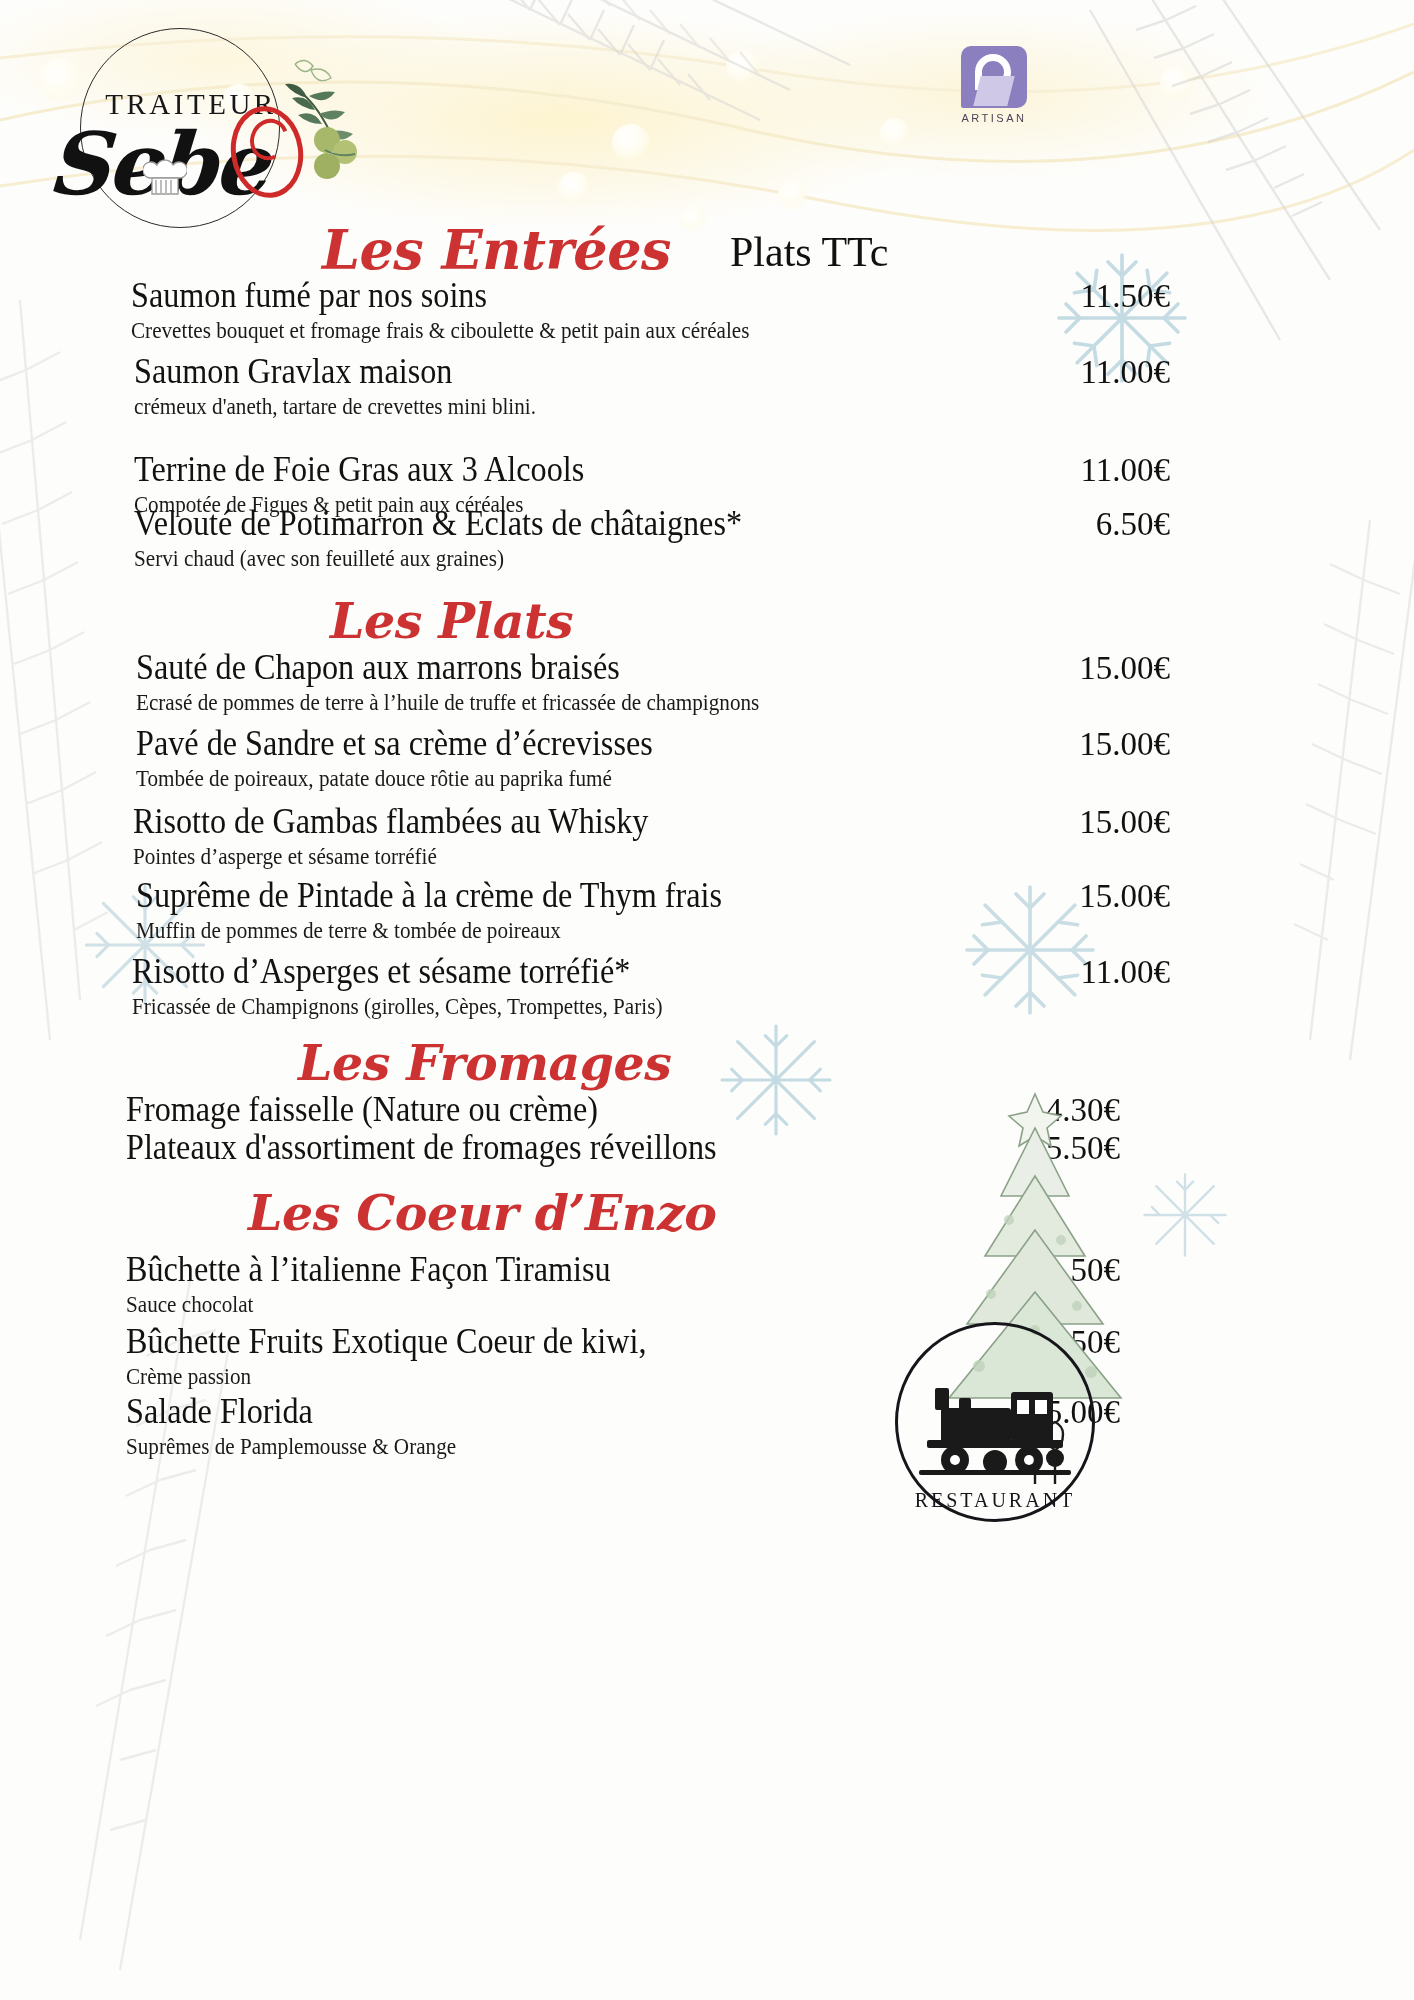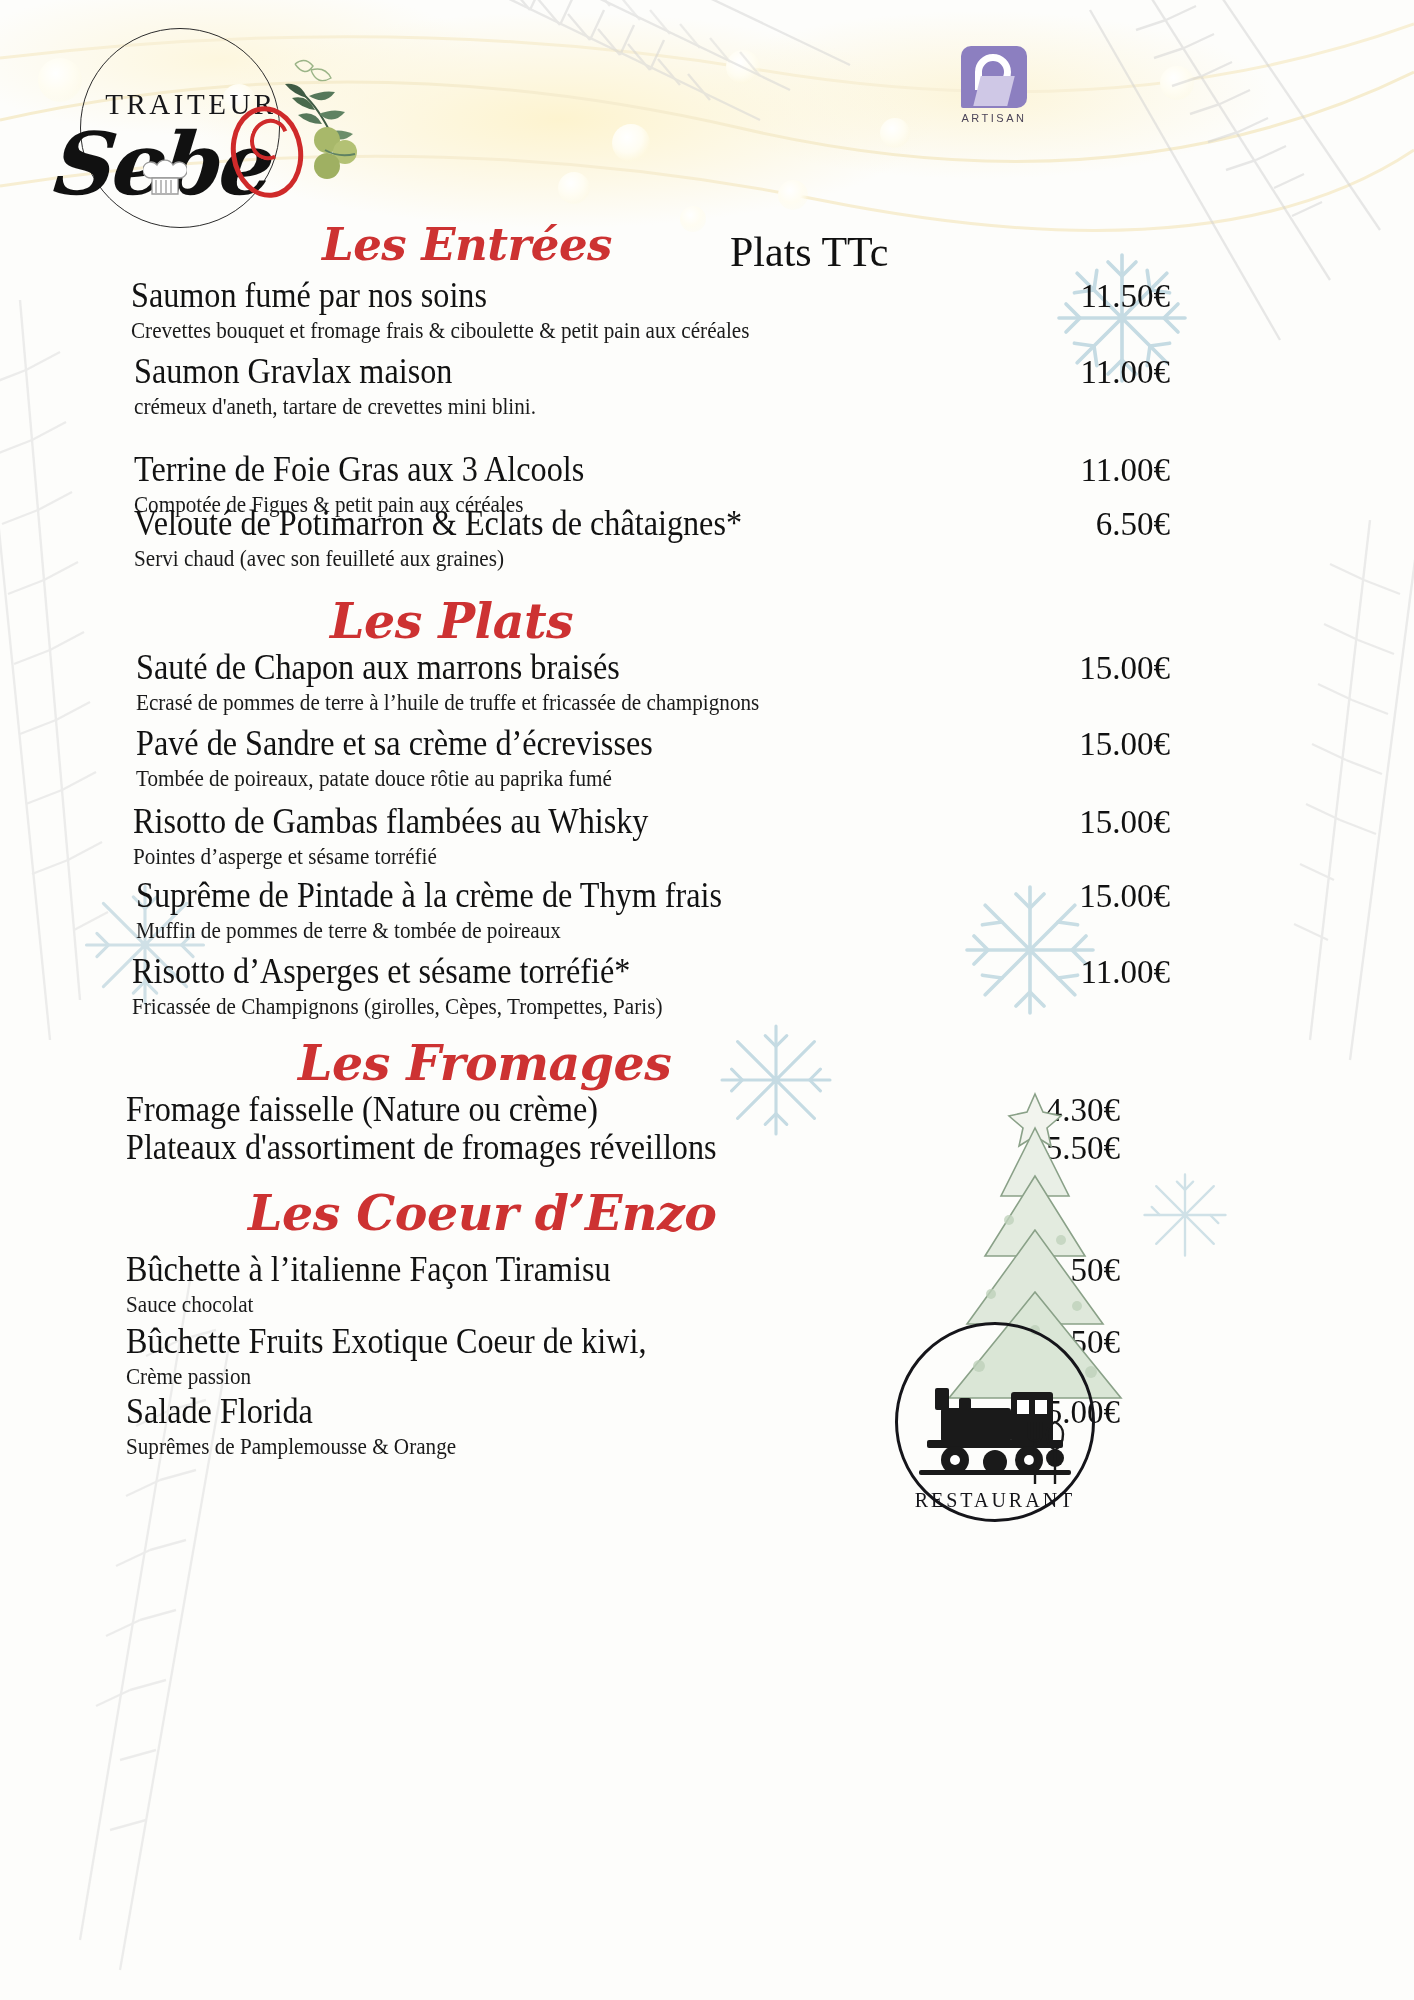--- a/index.html
+++ b/index.html
@@ -464,21 +464,21 @@
 
 
   <div class="artisan">
     <div class="artisan-sq"></div>
     <div class="artisan-label">ARTISAN</div>
   </div>
 
   <div class="price-head">Plats TTc</div>
 
   <div class="menu" id="menu-root">
-      <div class="section-head" style="position: absolute; left: 322px; top: 218px; font-size: 45px;">Les Entrées</div>
+      <div class="section-head" style="position: absolute; left: 322px; top: 218px; font-size: 54px;">Les Entrées</div>
       <div class="row" style="left: 131px; top: 276px;">
         <div class="dish">Saumon fumé par nos soins</div>
         <div class="desc">Crevettes bouquet et fromage frais &amp; ciboulette &amp; petit pain aux céréales</div>
       </div>
       <div class="price" style="left: 1010px; top: 278px; width: 160px;">11.50€</div>
       <div class="row" style="left: 134px; top: 352px;">
         <div class="dish">Saumon Gravlax maison</div>
         <div class="desc">crémeux d'aneth, tartare de crevettes mini blini.</div>
       </div>
       <div class="price" style="left: 1010px; top: 354px; width: 160px;">11.00€</div>

